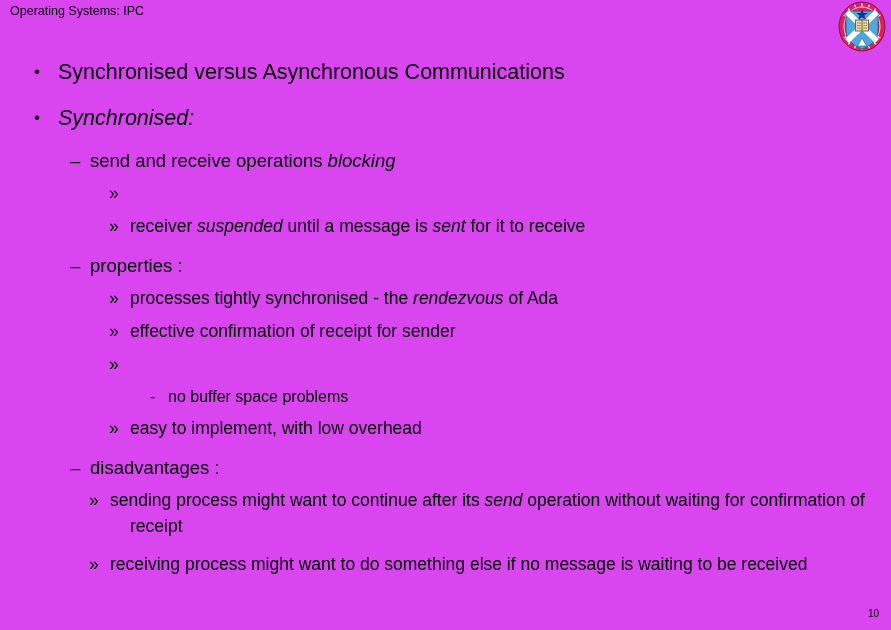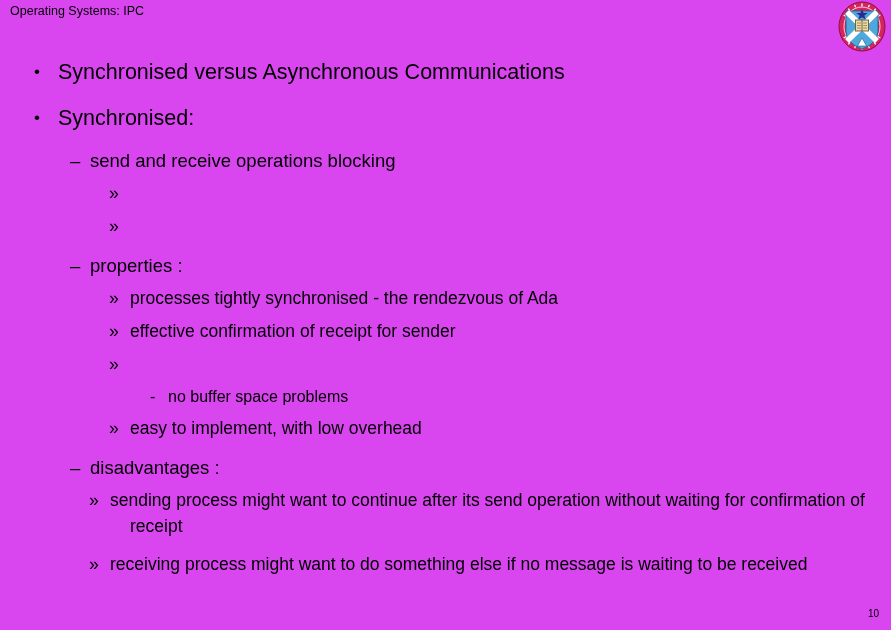--- a/index.html
+++ b/index.html
@@ -118,21 +118,21 @@
     line-height: 26px;
     padding-left: 130px;
     text-indent: -20px;
     padding-top: 3px;
     padding-bottom: 3px;
   }
   .lvl3.wrap > .marker { line-height: 26px; padding-top: 3px; }
   .lvl3.wrap > .text { display: inline; }
 
   .b { font-weight: normal; }
-  .i { }
+  .i { font-style: italic; }
 
   
   .gap-sm { height: 6px; }
 
   
   #page-number {
     position: absolute;
     right: 12px;
     bottom: 8px;
     font-size: 10px;
@@ -214,20 +214,21 @@
       <span class="marker">–</span>
       <span class="text"><span class="b">send</span><span> and </span><span class="b">receive</span><span> operations </span><span class="i">blocking</span></span>
     </div>
 
     <div class="row lvl3">
       <span class="marker">»</span>
     </div>
 
     <div class="row lvl3">
       <span class="marker">»</span>
+      <span class="text"><span>receiver </span><span class="i">suspended</span><span> until a message is </span><span class="i">sent</span><span> for it to receive</span></span>
     </div>
 
     <div class="gap-sm"></div>
 
     <div class="row lvl2">
       <span class="marker">–</span>
       <span class="text"><span>properties :</span></span>
     </div>
 
     <div class="row lvl3">

